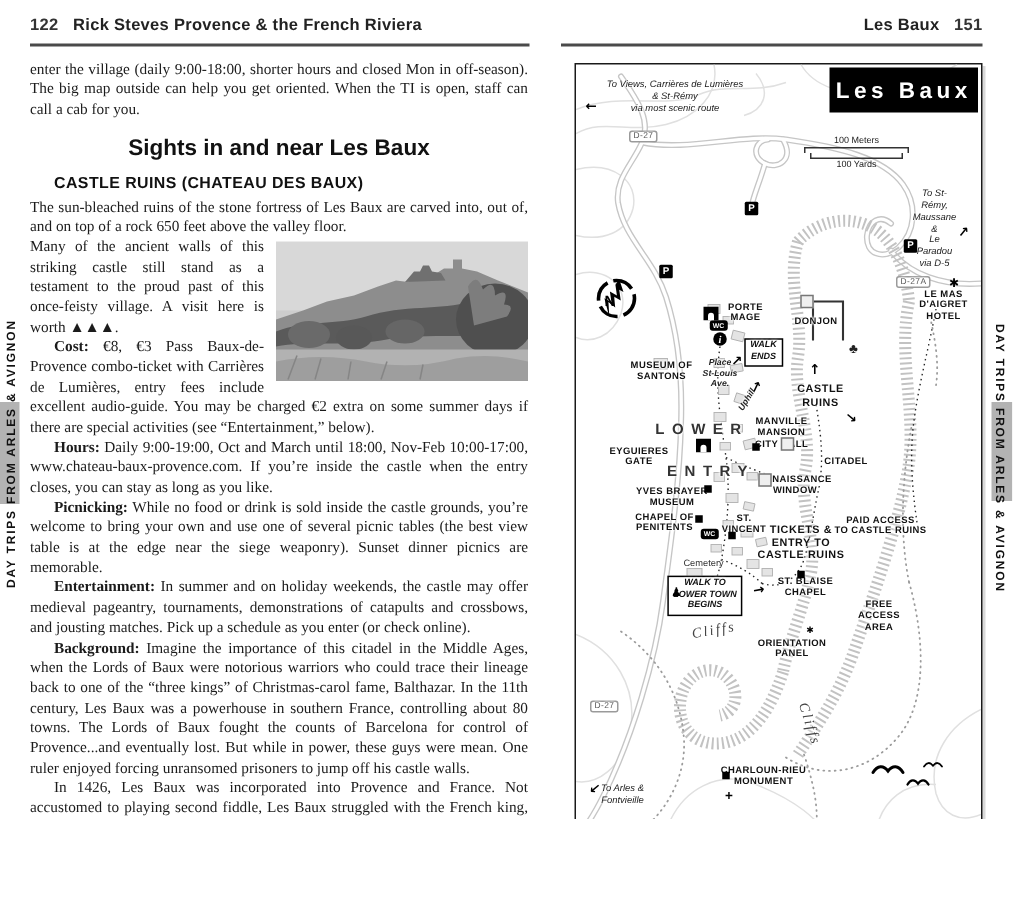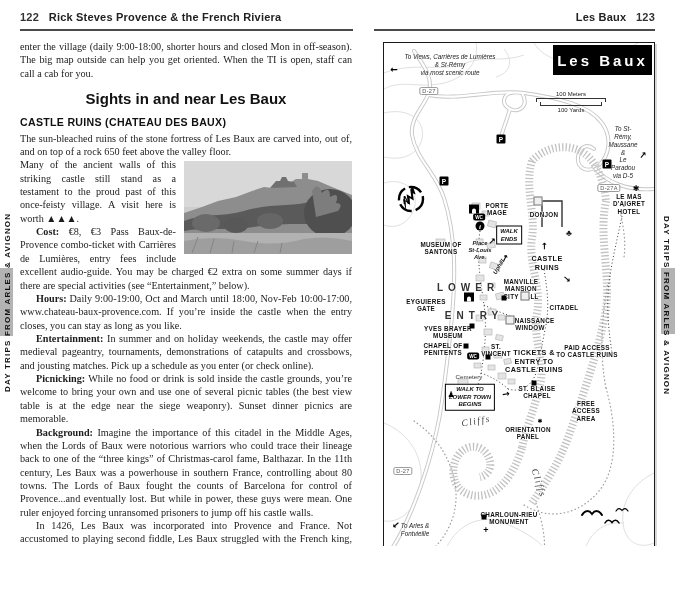--- a/index.html
+++ b/index.html
@@ -23,21 +23,21 @@
   #vtext-left{transform:rotate(180deg);}
 
   
   #body-left{position:absolute;left:20px;top:40px;width:332px;height:556px;
              font-size:10.2px;line-height:1.31;text-align:justify;}
   #body-left p{margin:0;}
   #body-left p.ind{text-indent:16px;}
   #body-left h2{font-family:"Liberation Sans",sans-serif;font-size:15px;font-weight:bold;
                 text-align:center;margin:9px 0 7px;color:#111;}
   #body-left h3{font-family:"Liberation Sans",sans-serif;font-size:10.6px;font-weight:bold;
-                letter-spacing:.3px;margin:2px 0 2px;color:#111;}
+                letter-spacing:.3px;margin:2px 16px 2px;color:#111;}
   #photo{float:right;width:168px;height:93px;margin:3px 0 3px 8px;}
 
   
   #map{position:absolute;left:23px;top:42px;width:270px;height:511px;background:#fff;
        border:1px solid #1a1a1a;box-shadow:2px 2px 0 #d9d9d9;}
   #map svg.base{position:absolute;left:0;top:0;}
   #map-labels{position:absolute;left:0;top:0;width:100%;height:100%;}
   .map-lbl{position:absolute;transform:translate(-50%,-50%);white-space:pre-line;
            text-align:center;color:#111;
            text-shadow:0 0 2px #fff,0 0 2px #fff,0 0 2px #fff;}
@@ -126,31 +126,31 @@
               <path d="M48,92 L50,80"></path>
               <path d="M70,92 L74,80"></path>
               <path d="M96,92 L98,82"></path>
             </g>
         </svg>
       </div>
 
       <p>Many of the ancient walls of this striking castle still stand as a testament to the proud past of this once-feisty village. A visit here is worth ▲▲▲.</p>
       <p class="ind"><b>Cost:</b><span> €8, €3 Pass Baux-de-Provence combo-ticket with Carrières de Lumières, entry fees include excellent audio-guide. You may be charged €2 extra on some summer days if there are special activities (see “Entertainment,” below).</span></p>
       <p class="ind"><b>Hours:</b><span> Daily 9:00-19:00, Oct and March until 18:00, Nov-Feb 10:00-17:00, www.chateau-baux-provence.com. If you’re inside the castle when the entry closes, you can stay as long as you like.</span></p>
+      <p class="ind"><b>Picnicking:</b><span> While no food or drink is sold inside the castle grounds, you’re welcome to bring your own and use one of several picnic tables (the best view table is at the edge near the siege weaponry). Sunset dinner picnics are memorable.</span></p>
       <p class="ind"><b>Entertainment:</b><span> In summer and on holiday weekends, the castle may offer medieval pageantry, tournaments, demonstrations of catapults and crossbows, and jousting matches. Pick up a schedule as you enter (or check online).</span></p>
-      <p class="ind"><b>Picnicking:</b><span> While no food or drink is sold inside the castle grounds, you’re welcome to bring your own and use one of several picnic tables (the best view table is at the edge near the siege weaponry). Sunset dinner picnics are memorable.</span></p>
       <p class="ind"><b>Background:</b><span> Imagine the importance of this citadel in the Middle Ages, when the Lords of Baux were notorious warriors who could trace their lineage back to one of the “three kings” of Christmas-carol fame, Balthazar. In the 11th century, Les Baux was a powerhouse in southern France, controlling about 80 towns. The Lords of Baux fought the counts of Barcelona for control of Provence...and eventually lost. But while in power, these guys were mean. One ruler enjoyed forcing unransomed prisoners to jump off his castle walls.</span></p>
       <p class="ind">In 1426, Les Baux was incorporated into Provence and France. Not accustomed to playing second fiddle, Les Baux struggled with the French king, who responded by destroying the fortress in 1483. Later, Les Baux regained some importance and emerged as a center</p>
     </div>
   </div>
 
   <div class="page" id="page-right">
     <div class="hdr" style="right:20px;">
       <span>Les Baux</span>&nbsp;&nbsp;
-      <span class="pgnum">123</span>
+      <span class="pgnum">151</span>
     </div>
     <div class="hdr-rule" style="left:14px;width:281px;"></div>
 
     <div class="tab" style="right:0;top:268px;width:14px;height:66px;"></div>
     <div class="vtext" style="right:2px;top:182px;width:13px;height:248px;">DAY TRIPS FROM ARLES &amp; AVIGNON</div>
 
     <div id="map">
       <svg class="base" width="270" height="511" viewBox="0 0 270 511">
 
         <g fill="none" stroke="#e0e0e0" stroke-width="1">

